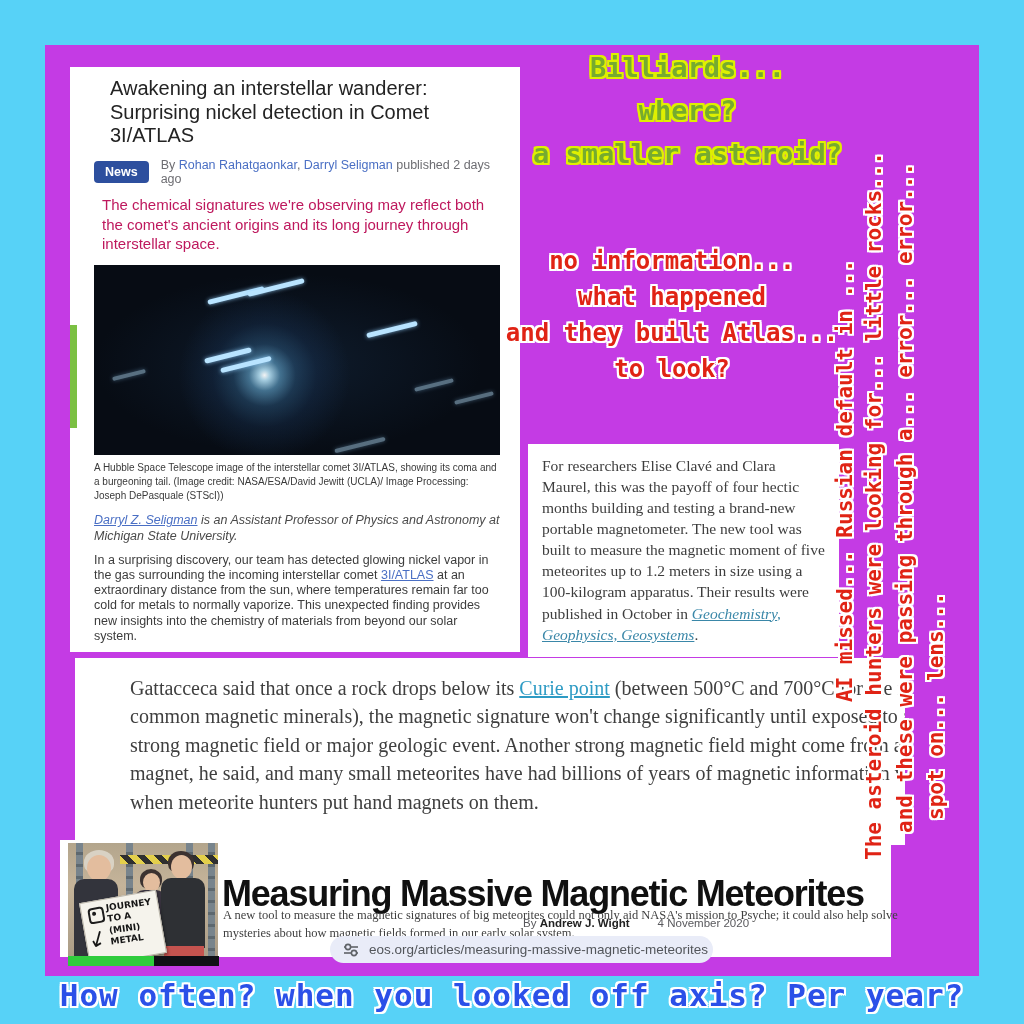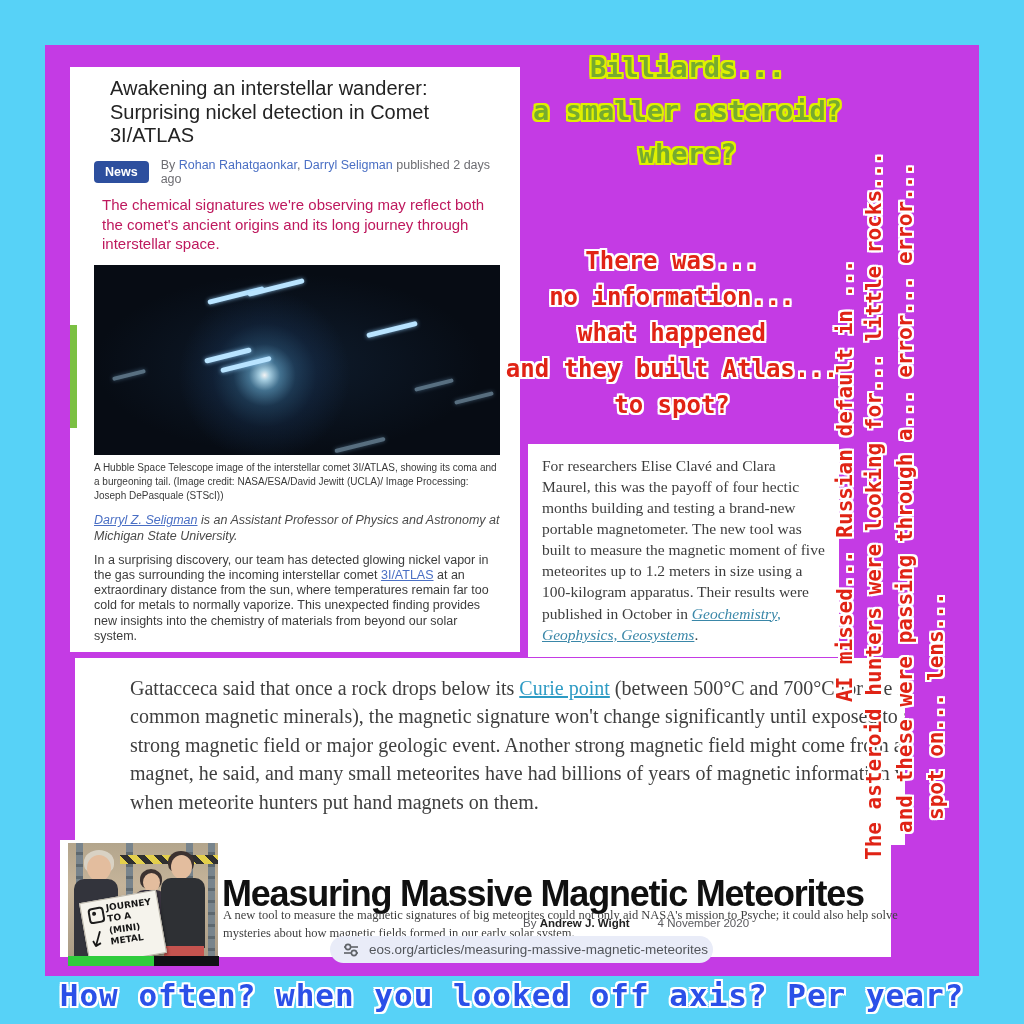--- a/index.html
+++ b/index.html
@@ -131,30 +131,29 @@
     <p class="space-caption">A Hubble Space Telescope image of the interstellar comet 3I/ATLAS, showing its coma and a burgeoning tail.  (Image credit: NASA/ESA/David Jewitt (UCLA)/ Image Processing: Joseph DePasquale (STScI))</p>
 
     <p class="bio"><a class="bio-link">Darryl Z. Seligman</a><span> is an Assistant Professor of Physics and Astronomy at Michigan State University.</span></p>
 
     <p class="space-para"><span>In a surprising discovery, our team has detected glowing nickel vapor in the gas surrounding the incoming interstellar comet </span><a class="inline-link">3I/ATLAS</a><span> at an extraordinary distance from the sun, where temperatures remain far too cold for metals to normally vaporize. This unexpected finding provides new insights into the chemistry of materials from beyond our solar system.</span></p>
   </section>
   <div class="green-bar"></div>
 
   <div class="note-green px">
     <div>Billiards...</div>
+    <div>where?</div>
     <div>a smaller asteroid?</div>
-    <div>where?</div>
   </div>
 
   <div class="note-red px">
-    <div>There was...</div>
     <div>no information...</div>
     <div>what happened</div>
     <div>and they built Atlas...</div>
-    <div>to spot?</div>
+    <div>to look?</div>
   </div>
 
   <div class="vnote" style="left:832px;top:702px;">AI missed...  Russian default in ...</div>
   <div class="vnote" style="left:861px;top:860px;">The asteroid hunters were looking for...  little rocks...</div>
   <div class="vnote" style="left:892px;top:833px;">and these were passing through a...  error...  error...</div>
   <div class="vnote" style="left:923px;top:820px;">spot on...  lens...</div>
 
   <section class="clave-panel"><span>For researchers Elise Clavé and Clara Maurel, this was the payoff of four hectic months building and testing a brand-new portable magnetometer. The new tool was built to measure the magnetic moment of five meteorites up to 1.2 meters in size using a 100-kilogram apparatus. Their results were published in October in </span><a class="journal-link">Geochemistry, Geophysics, Geosystems</a><span>.</span></section>
 
   <section class="gatta-panel">

